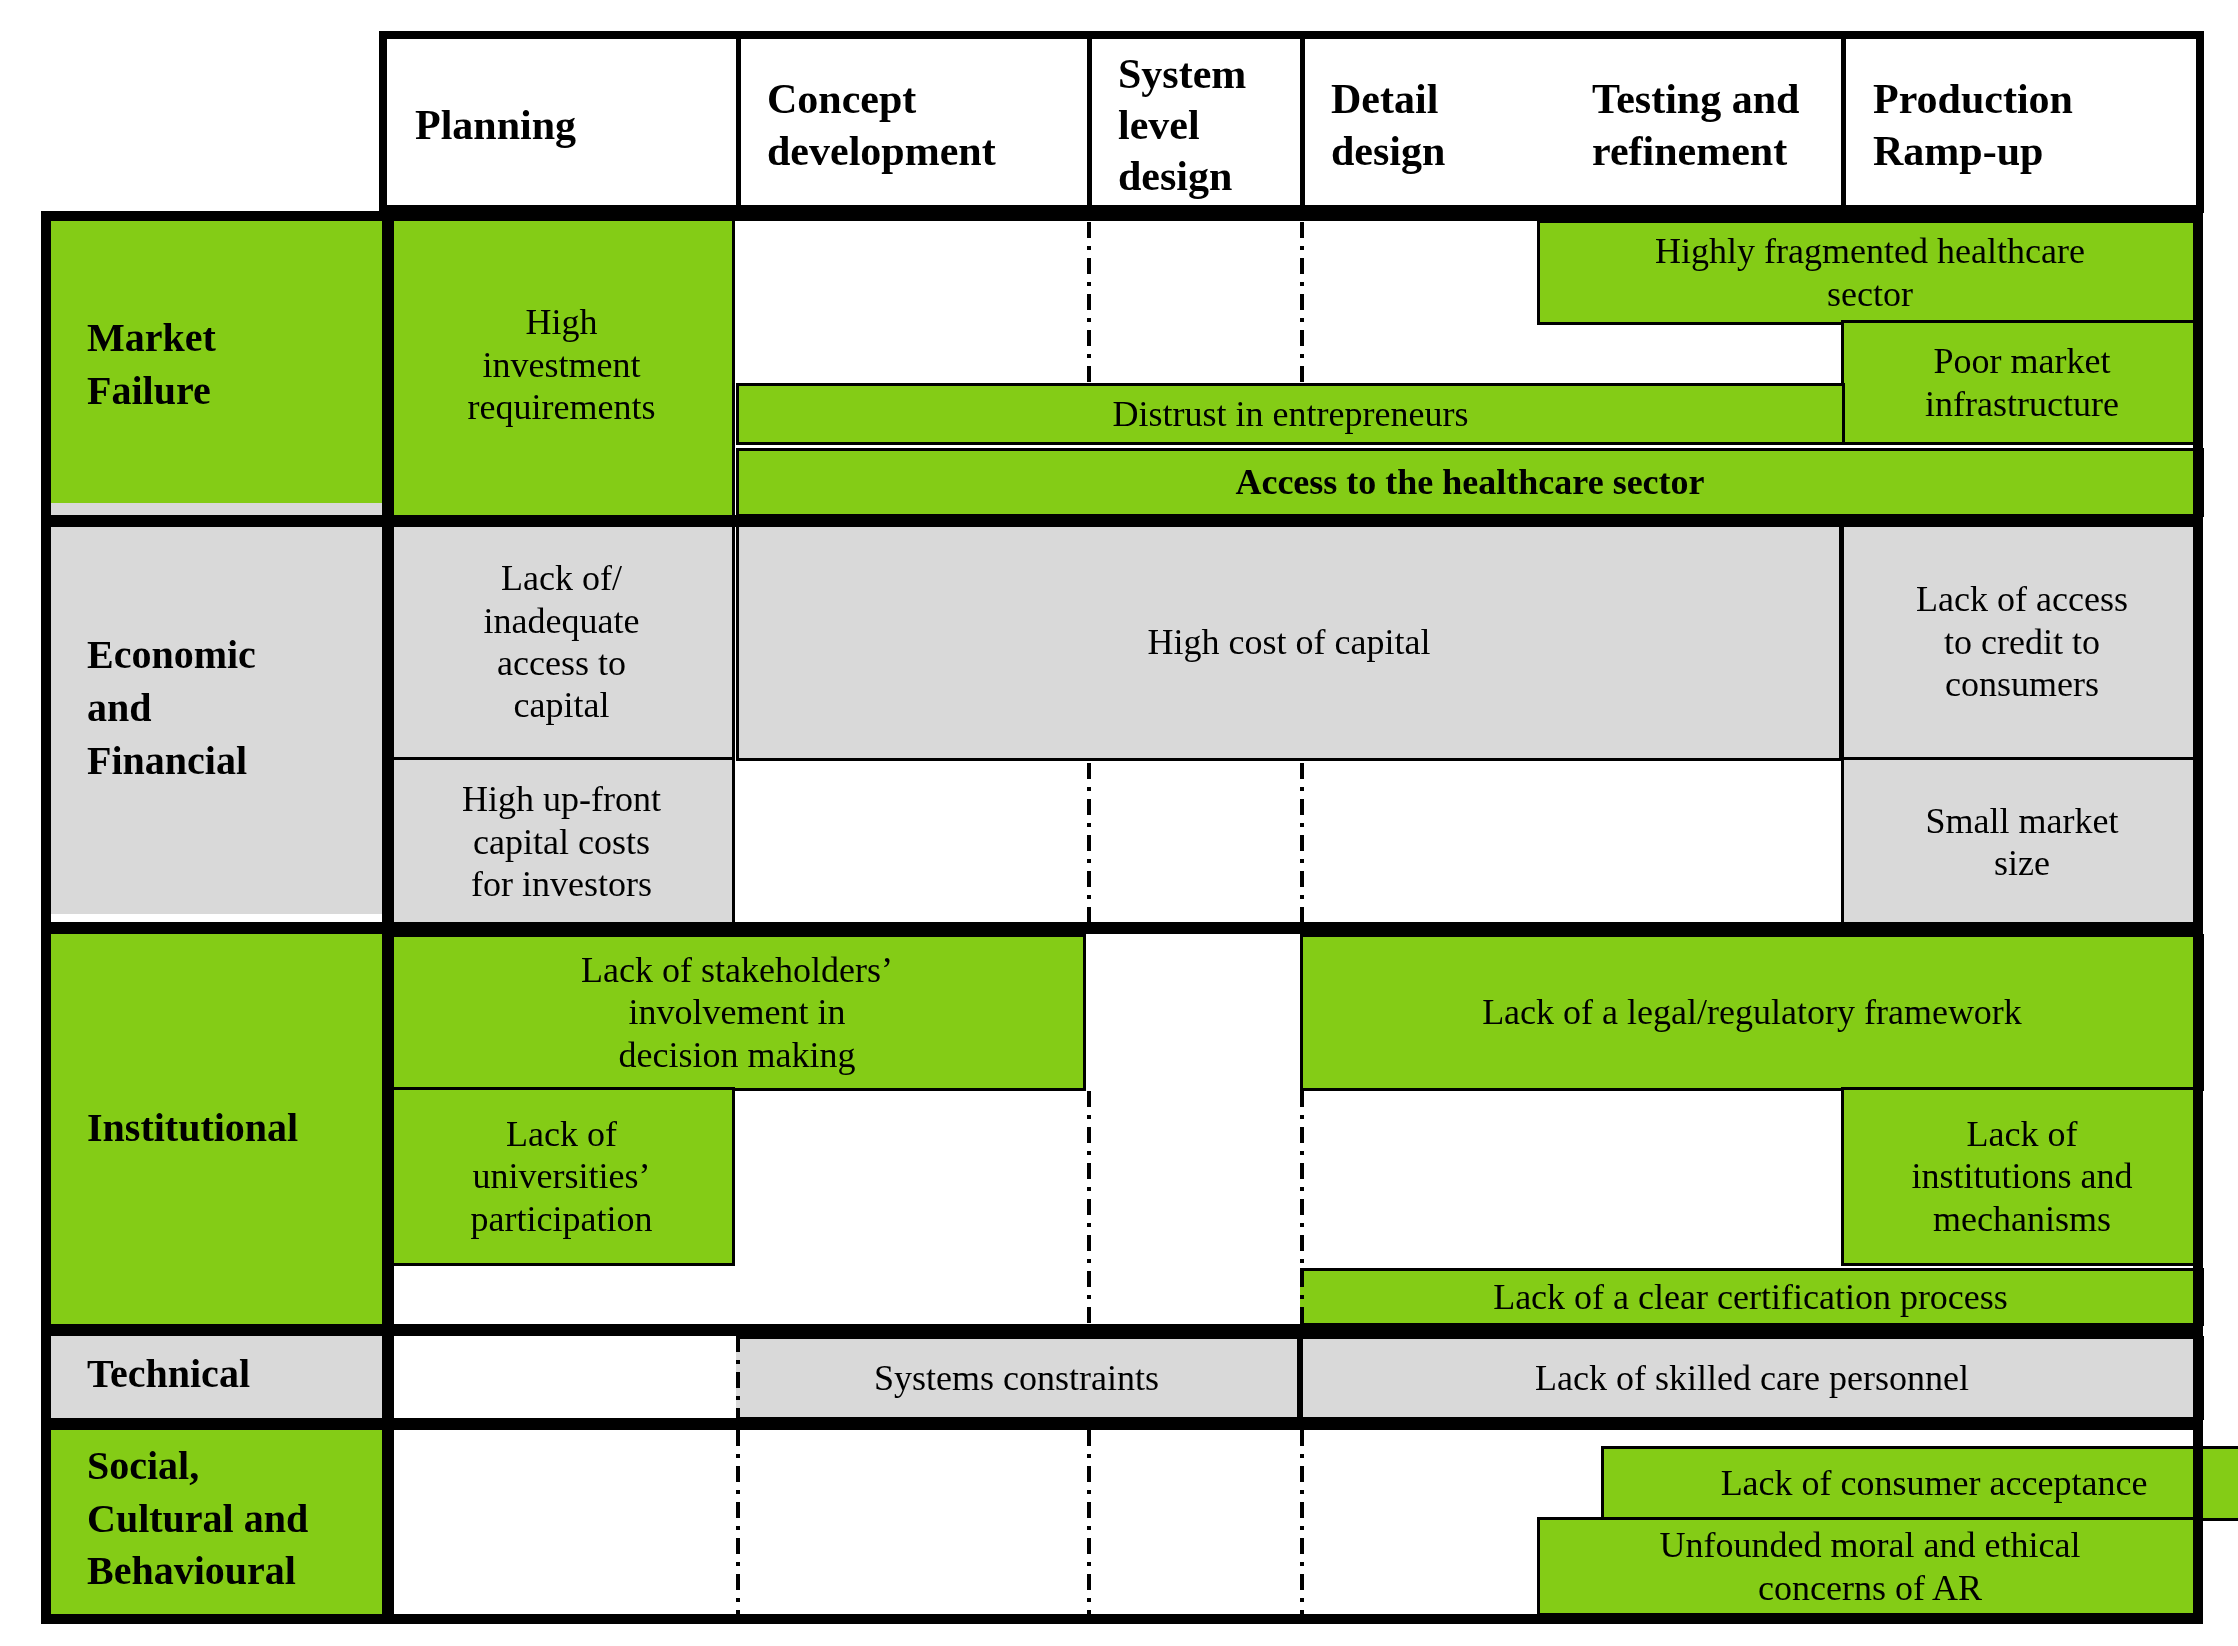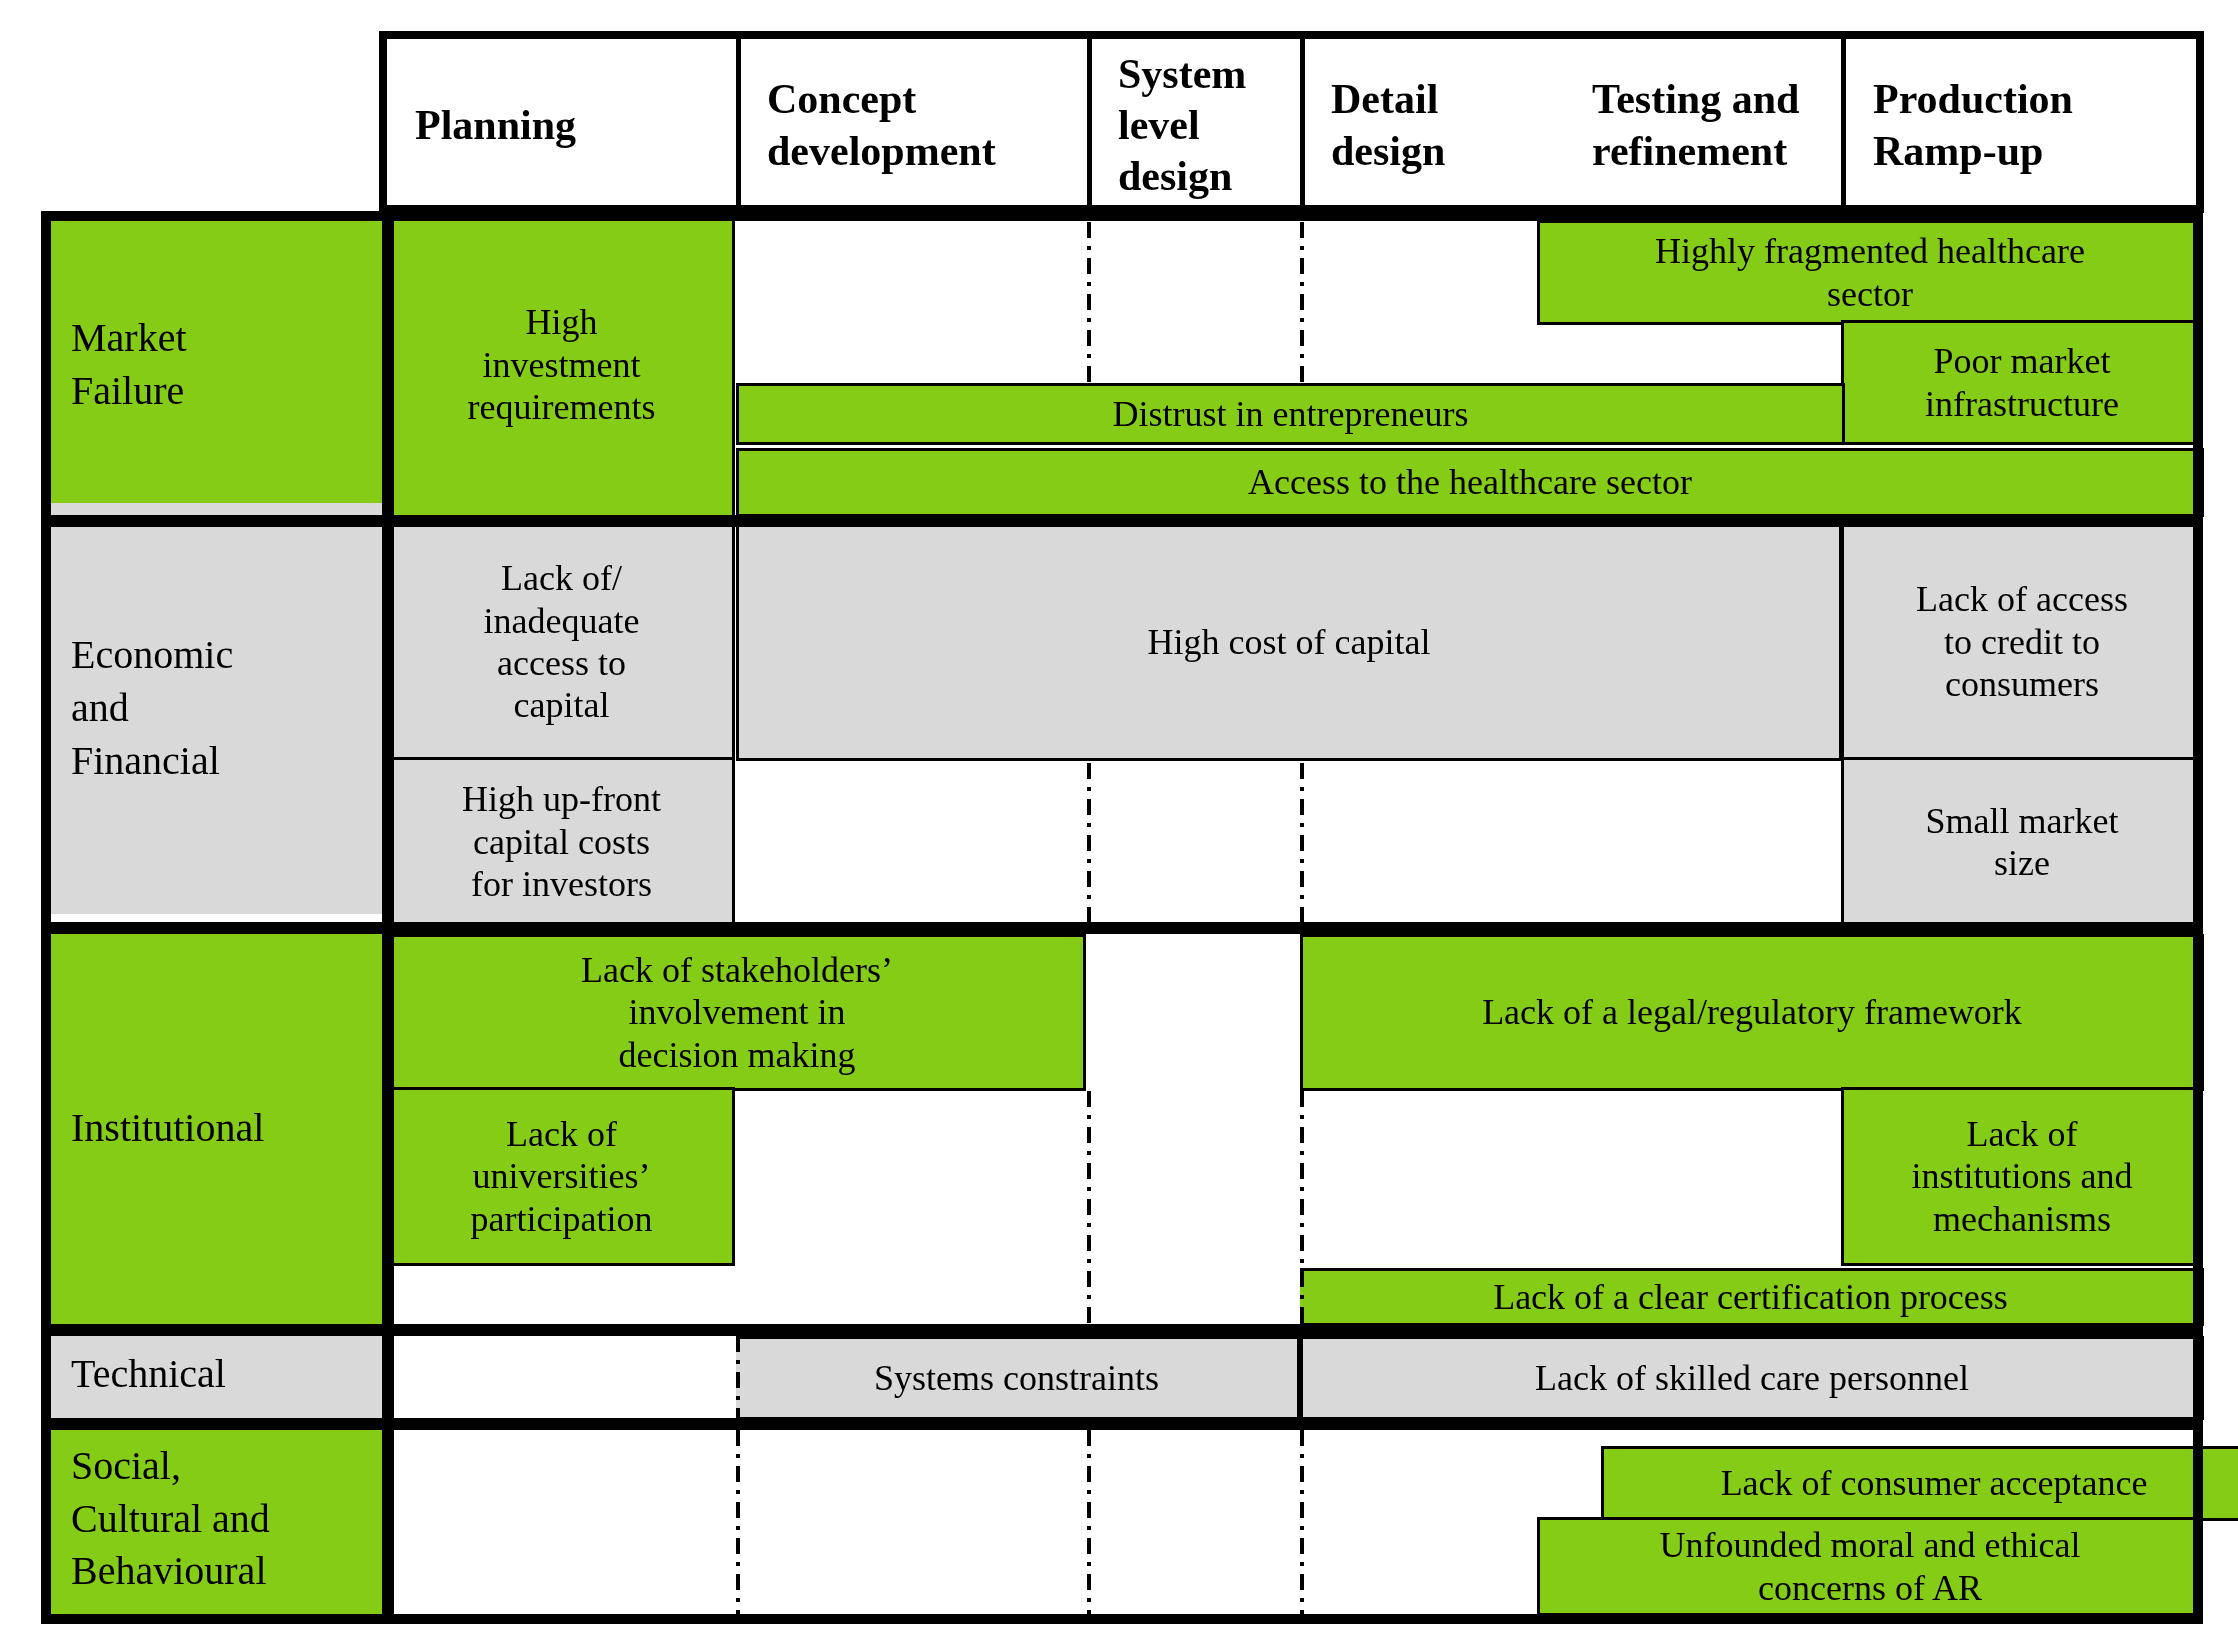--- a/index.html
+++ b/index.html
@@ -3,21 +3,21 @@
 <meta charset="utf-8">
 <style>
   html,body{margin:0;padding:0;background:#fff;}
   #stage{position:relative;width:2239px;height:1646px;background:#ffffff;
          font-family:"Liberation Serif","DejaVu Serif",serif;color:#000;overflow:hidden;}
   .cell{position:absolute;box-sizing:border-box;display:flex;align-items:center;justify-content:center;
         text-align:center;white-space:pre-line;font-size:36px;line-height:1.18;border:3.7px solid #000;}
   .blue{background:#84cc16;}
   .gray{background:#d9d9d9;}
   .rowlabel{position:absolute;box-sizing:border-box;display:flex;align-items:center;justify-content:flex-start;
-        text-align:left;white-space:pre-line;font-size:40px;font-weight:normal;line-height:1.32;padding-left:30px;}
+        text-align:left;white-space:pre-line;font-size:40px;font-weight:bold;line-height:1.32;padding-left:46px;}
   .hcell{position:absolute;box-sizing:border-box;display:flex;align-items:center;justify-content:flex-start;
         text-align:left;white-space:pre-line;font-size:42px;font-weight:bold;line-height:1.22;padding-left:27px;}
   .hline{position:absolute;background:#000;height:12px;}
   .vline{position:absolute;background:#000;width:12px;}
   .thinv{position:absolute;background:#000;width:4.5px;}
   .dash{position:absolute;width:3.7px;background-image:repeating-linear-gradient(to bottom,
         #000 0 16.4px,transparent 16.4px 24px,#000 24px 28px,transparent 28px 36px);}
   .frame{position:absolute;box-sizing:border-box;background:transparent;}
   .noleft{border-left:none;}
 </style>
@@ -38,21 +38,21 @@
 Behavioural</div>
 
   <div class="cell blue" style="left:388px;top:211px;width:347px;height:308px;">High
 investment
 requirements</div>
   <div class="cell blue" style="left:1537px;top:220px;width:666px;height:105px;">Highly fragmented healthcare
 sector</div>
   <div class="cell blue" style="left:1841px;top:320px;width:362px;height:125px;">Poor market
 infrastructure</div>
   <div class="cell blue" style="left:736px;top:383px;width:1109px;height:62px;">Distrust in entrepreneurs</div>
-  <div class="cell blue" style="left:736px;top:448px;width:1468px;height:69px;">Access to the healthcare sector</div>
+  <div class="cell blue" style="left:736px;top:448px;width:1468px;height:69px;font-weight:bold;">Access to the healthcare sector</div>
 
   <div class="cell gray" style="left:388px;top:523px;width:347px;height:238px;">Lack of/
 inadequate
 access to
 capital</div>
   <div class="cell gray" style="left:736px;top:523px;width:1106px;height:238px;">High cost of capital</div>
   <div class="cell gray" style="left:1841px;top:523px;width:362px;height:238px;">Lack of access
 to credit to
 consumers</div>
   <div class="cell gray" style="left:388px;top:757px;width:347px;height:170px;">High up-front

